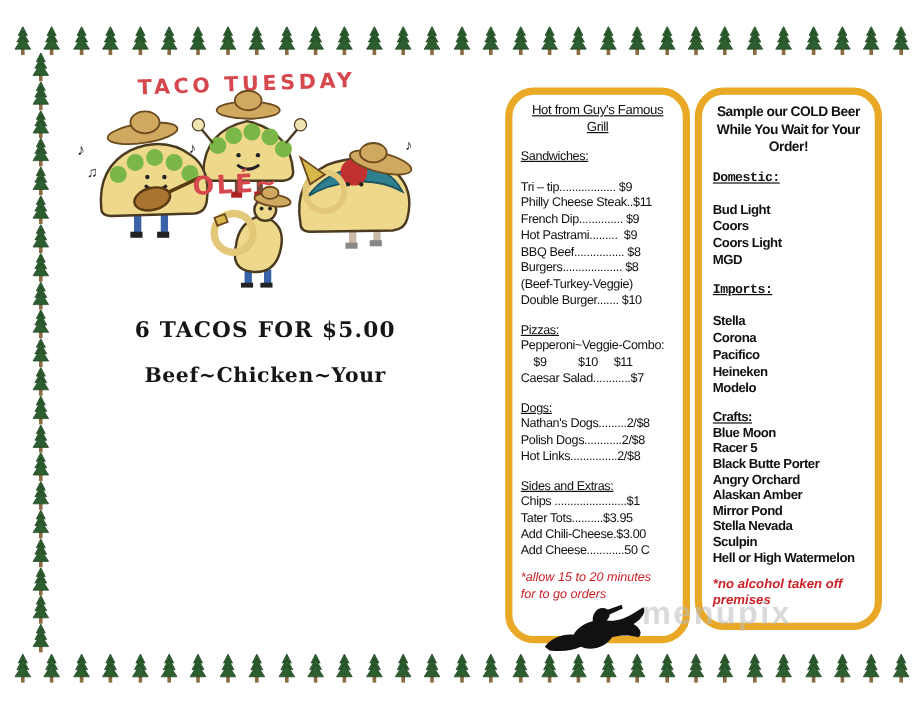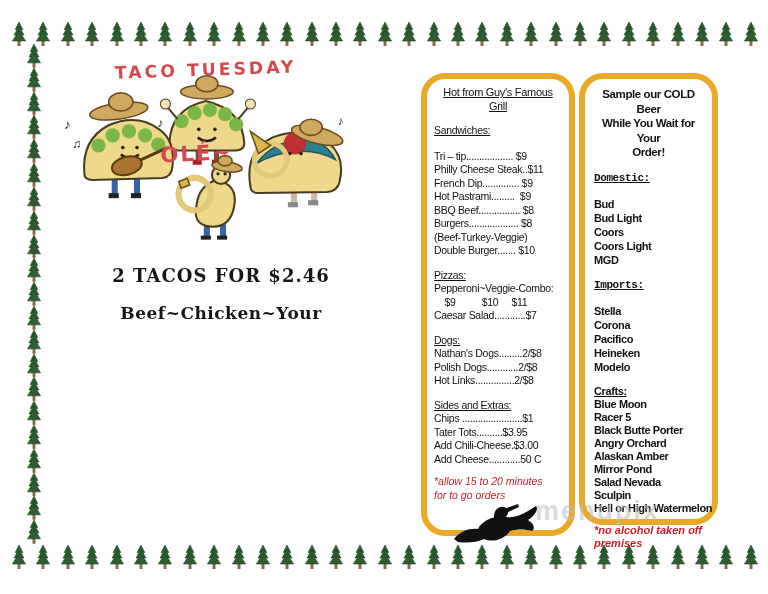--- a/index.html
+++ b/index.html
@@ -17,21 +17,21 @@
   .illustration{position:absolute;left:56px;top:46px;width:326px;height:198px;}
   .promo{position:absolute;left:58px;top:248px;width:326px;text-align:center;
     font-family:"DejaVu Serif",serif;font-weight:bold;color:#161616;}
   .promo .l1{font-size:18px;letter-spacing:1px;}
   .promo .l2{font-size:18px;letter-spacing:1px;margin-top:17px;}
   .promo .l3{font-size:17px;margin-top:17px;letter-spacing:0.5px;}
   
   .gold-box{position:absolute;background:#fff;border:6px solid #e9a825;border-radius:24px;box-sizing:border-box;}
   .menu-box{left:421px;top:73px;width:154px;height:463px;padding:5px 7px;
     font-size:10.5px;font-weight:normal;letter-spacing:-0.3px;line-height:13.5px;}
-  .beer-box{left:579px;top:73px;width:139px;height:452px;padding:6px 9px;
+  .beer-box{left:579px;top:73px;width:156px;height:452px;padding:6px 9px;
     font-size:11px;font-weight:bold;letter-spacing:-0.4px;line-height:14px;}
   .box-header{text-align:center;font-size:11px;line-height:13.5px;margin-top:2px;}
   .menu-box .box-header{text-decoration:underline;}
   .beer-box .box-header{font-size:11.5px;line-height:14.5px;}
   .section-title{text-decoration:underline;margin-top:11px;}
   .section-title.tight{margin-top:10px;}
   .gap-under{margin-bottom:12px;font-family:Liberation Mono, monospace;}
   .items div{white-space:pre;}
   .items.mt{margin-top:12px;}
   .crafts .items div{line-height:13px;}
@@ -628,21 +628,21 @@
     <circle cx="160" cy="126" r="1.6" fill="#222"></circle>
       <circle cx="167" cy="126" r="1.6" fill="#222"></circle>
     <circle cx="137" cy="146" r="16" fill="none" stroke="#e2c878" stroke-width="6"></circle>
     <rect x="122" y="132" width="9" height="7" fill="#d8b84a" stroke="#6b4a1f" stroke-width="1.5" transform="rotate(-20 126 135)"></rect>
     <ellipse cx="169" cy="119" rx="15" ry="5" fill="#cfa95f" stroke="#6b4a1f" stroke-width="1.5" transform="rotate(8 169 119)"></ellipse>
     <ellipse cx="167" cy="113" rx="7" ry="5" fill="#cfa95f" stroke="#6b4a1f" stroke-width="1.5"></ellipse>
   </g>
 </svg>
 
 <div class="promo">
-  <div class="l2">2 TACOS FOR $2.46</div>
+  <div class="l2">6 TACOS FOR $5.00</div>
   <div class="l3">Beef~Chicken~Your</div>
 </div>
 
 <div class="gold-box menu-box">
   <div class="box-header">Hot from Guy's Famous Grill</div>
 
   <div class="section-title">Sandwiches:</div>
   <div class="items mt">
       <div>Tri – tip.................. $9</div>
       <div>Philly Cheese Steak..$11</div>
@@ -690,21 +690,20 @@
 
 <div class="gold-box beer-box">
   <div class="box-header">
     <div>Sample our COLD Beer</div>
     <div>While You Wait for Your</div>
     <div>Order!</div>
   </div>
 
   <div class="section-title gap-under">Domestic:</div>
   <div class="items">
-      <div>Bud</div>
       <div>Bud Light</div>
       <div>Coors</div>
       <div>Coors Light</div>
       <div>MGD</div>
     </div>
 
   <div class="section-title gap-under">Imports:</div>
   <div class="items">
       <div>Stella</div>
       <div>Corona</div>
@@ -715,21 +714,21 @@
 
   <div class="crafts">
     <div class="section-title tight">Crafts:</div>
     <div class="items">
         <div>Blue Moon</div>
         <div>Racer 5</div>
         <div>Black Butte Porter</div>
         <div>Angry Orchard</div>
         <div>Alaskan Amber</div>
         <div>Mirror Pond</div>
-        <div>Salad Nevada</div>
+        <div>Stella Nevada</div>
         <div>Sculpin</div>
         <div>Hell or High Watermelon</div>
       </div>
   </div>
 
   <div class="note-red">
     <div>*no alcohol taken off</div>
     <div>premises</div>
   </div>
 </div>

